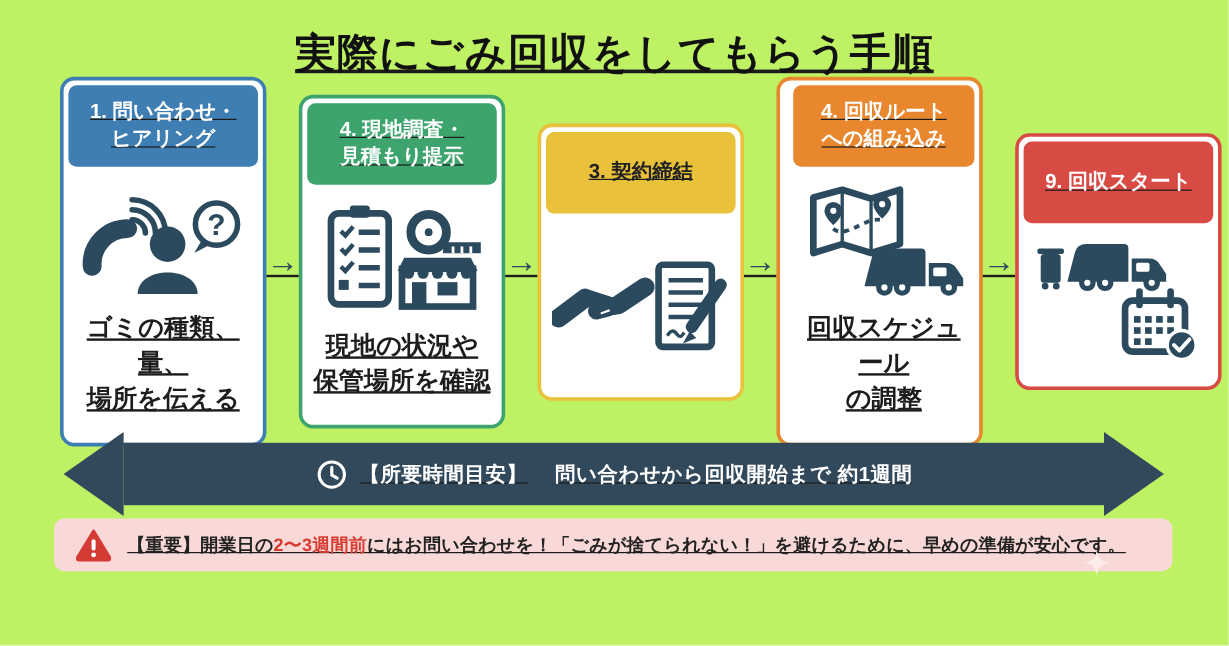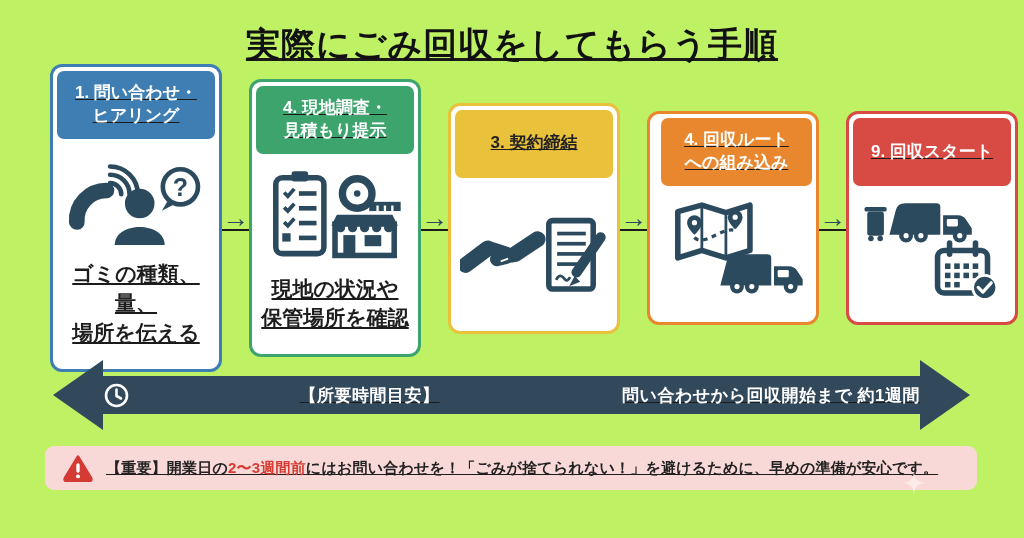--- a/index.html
+++ b/index.html
@@ -106,36 +106,36 @@
     border-right: 50px solid var(--tl);
   }
   .tl-head-right {
     width: 0; height: 0;
     border-top: 35px solid transparent;
     border-bottom: 35px solid transparent;
     border-left: 50px solid var(--tl);
   }
   .tl-body {
     flex: 1;
-    height: 38px;
+    height: 52px;
     background: var(--tl);
     display: flex;
     align-items: center;
-    justify-content: space-between;
+    justify-content: center;
     gap: 10px;
     color: #ffffff;
     font-size: 17px;
     font-weight: bold;
     letter-spacing: 0.5px;
   }
   .tl-body .seg-gap { margin-left: 13px; }
   
   .notice-banner {
     position: relative;
-    margin: 16px 47px 0 45px;
+    margin: 2px 47px 0 45px;
     height: 44px;
     border-radius: 9px;
     background: #f8d9d8;
     display: flex;
     align-items: center;
     gap: 13px;
     padding: 0 20px 0 18px;
   }
   .notice-text {
     font-size: 15px;
@@ -301,20 +301,22 @@
                   <circle cx="20" cy="39" r="7.5" fill="#2c4a5e"></circle>
                   <circle cx="20" cy="39" r="2.8" fill="#ffffff"></circle>
                  <circle cx="36" cy="39" r="7.5" fill="#2c4a5e"></circle>
                   <circle cx="36" cy="39" r="2.8" fill="#ffffff"></circle>
                  <circle cx="78" cy="39" r="7.5" fill="#2c4a5e"></circle>
                   <circle cx="78" cy="39" r="2.8" fill="#ffffff"></circle>
                 </g>
             </g>
           </svg>
         </div>
+        <div class="card-caption">回収スケジュール
+の調整</div>
       </div>
     </div>
 
     <div class="connector">→</div>
 
     <div class="step-card" style="border-color: rgb(216, 74, 68);">
       <div class="card-header" style="background-color: rgb(216, 74, 68);">9. 回収スタート</div>
       <div class="card-body">
         <div class="icon-area">
           <svg width="148" height="112" viewBox="0 0 160 115" fill="none">

